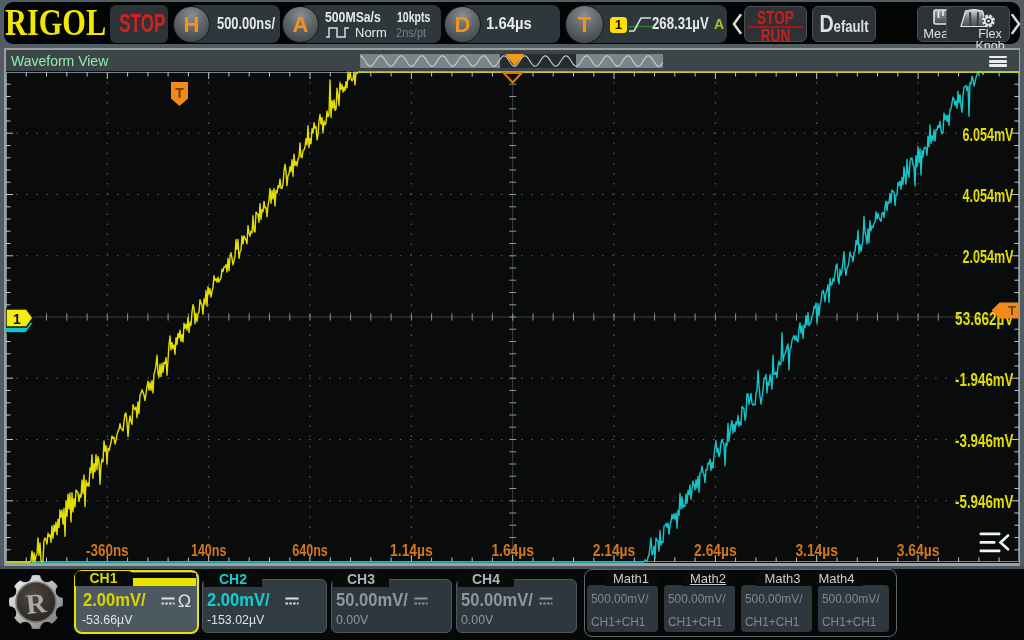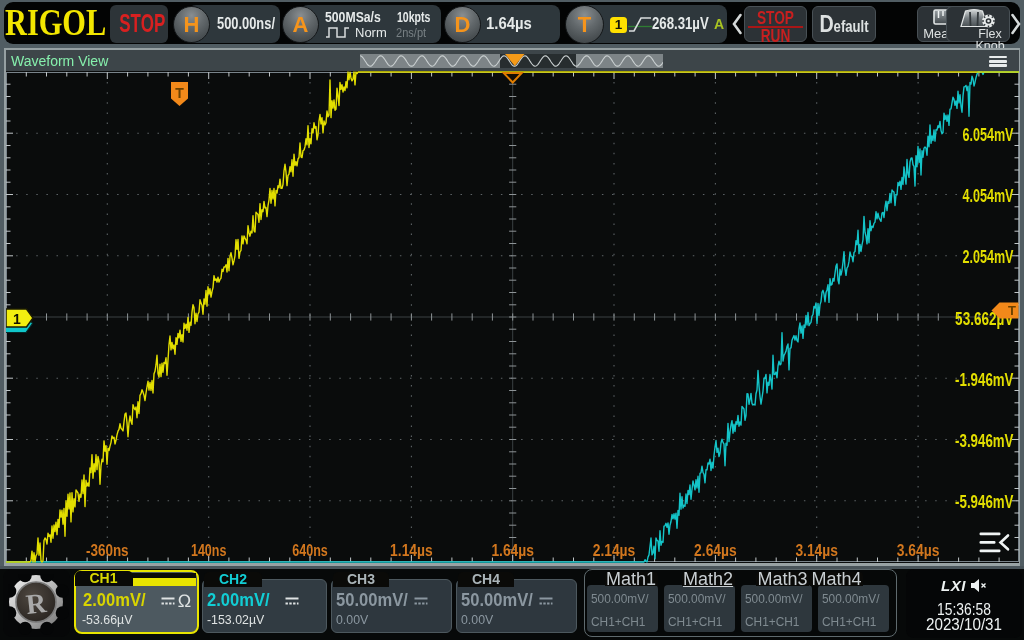--- a/index.html
+++ b/index.html
@@ -18,21 +18,21 @@
 #winborder_t { position:absolute; left:4px; top:48px; width:1016px; height:2px; background:#96a0a2; }
 #winborder_l { position:absolute; left:4px; top:50px; width:1.5px; height:513px; background:#96a0a2; }
 #winborder_r { position:absolute; left:1018.5px; top:50px; width:1.5px; height:513px; background:#96a0a2; }
 #header { position:absolute; left:5.5px; top:50px; width:1013px; height:21px; background:#3d4549; }
 #hamb { position:absolute; left:989px; top:56px; }
 #hamb div { width:18px; height:2.4px; background:#e8ecec; margin-bottom:1.8px; border-radius:1px; }
 #band1 { position:absolute; left:4px; top:563px; width:1016px; height:3px; background:#98a2a4; }
 #band2 { position:absolute; left:0px; top:566px; width:1024px; height:2.5px; background:#49545a; }
 #botbar { position:absolute; left:0; top:568.5px; width:1024px; height:71.5px; background:#070909; }
 .tab { position:absolute; height:15px; background:#0a0a08; border-radius:5px 5px 0 0; font-size:14px; font-weight:bold; text-align:center; line-height:15px; }
-.mtab { position:absolute; height:14px; background:#0a0a08; border-radius:4px 4px 0 0; color:#c8ced2; font-size:18px; font-weight:normal; text-align:center; line-height:14.5px; width:53px; }
+.mtab { position:absolute; height:14px; background:#0a0a08; border-radius:4px 4px 0 0; color:#c8ced2; font-size:13px; font-weight:normal; text-align:center; line-height:14.5px; width:53px; }
 .vdiv { position:absolute; font-size:18px; font-weight:bold; transform:scaleX(0.92); transform-origin:0 50%; white-space:nowrap; }
 .voff { position:absolute; font-size:13px; color:#dfe3e3; transform:scaleX(0.95); transform-origin:0 50%; white-space:nowrap; }
 .mtxt { position:absolute; color:#7f8a90; font-size:12.5px; transform:scaleX(0.95); transform-origin:0 50%; white-space:nowrap; }
 </style></head>
 <body>
 <div id="screen">
   <div id="topblack"></div>
   <div id="rigol">RIGOL</div>
   <div id="stoppanel">
       <span>STOP</span>
@@ -250,20 +250,12 @@
   <div class="mtxt" style="left:667.5px;top:614.5px;">CH1+CH1</div>
 <div class="abs" style="left:740.5px;top:585px;width:71px;height:47px;background:#2e373d;border-radius:4px;"></div>
   <div class="mtab" style="left:756px;top:571.5px;">Math3</div>
   <div class="mtxt" style="left:744.5px;top:591.5px;">500.00mV/</div>
   <div class="mtxt" style="left:744.5px;top:614.5px;">CH1+CH1</div>
 <div class="abs" style="left:817.5px;top:585px;width:71px;height:47px;background:#2e373d;border-radius:4px;"></div>
   <div class="mtab" style="left:810px;top:571.5px;text-align:center;">Math4</div>
   <div class="mtxt" style="left:821.5px;top:591.5px;">500.00mV/</div>
   <div class="mtxt" style="left:821.5px;top:614.5px;">CH1+CH1</div>
 
-  <div class="abs" style="left:906px;top:569px;width:116px;height:68.5px;background:#050607;border-radius:8px;color:#eef2f2;text-align:center;">
-    <div style="margin-top:9px;font-size:15px;line-height:14px;"><span style="font-weight:bold;font-style:italic;letter-spacing:0.5px;">LXI</span>&nbsp;<svg width="17" height="15" viewBox="0 0 17 15" style="vertical-align:-2px">
-          <path d="M1,5 h3.2 L9,1 v13 L4.2,10 H1 z" fill="#eef2f2"></path>
-          <path d="M11.5,5.5 l4,4 M15.5,5.5 l-4,4" stroke="#eef2f2" stroke-width="1.4"></path>
-        </svg></div>
-    <div style="margin-top:10px;font-size:16.5px;line-height:12.5px;transform:scaleX(0.84);">15:36:58</div>
-    <div style="margin-top:2px;font-size:16.5px;line-height:12.5px;transform:scaleX(0.92);">2023/10/31</div>
-  </div>
 </div>
 </body></html>

